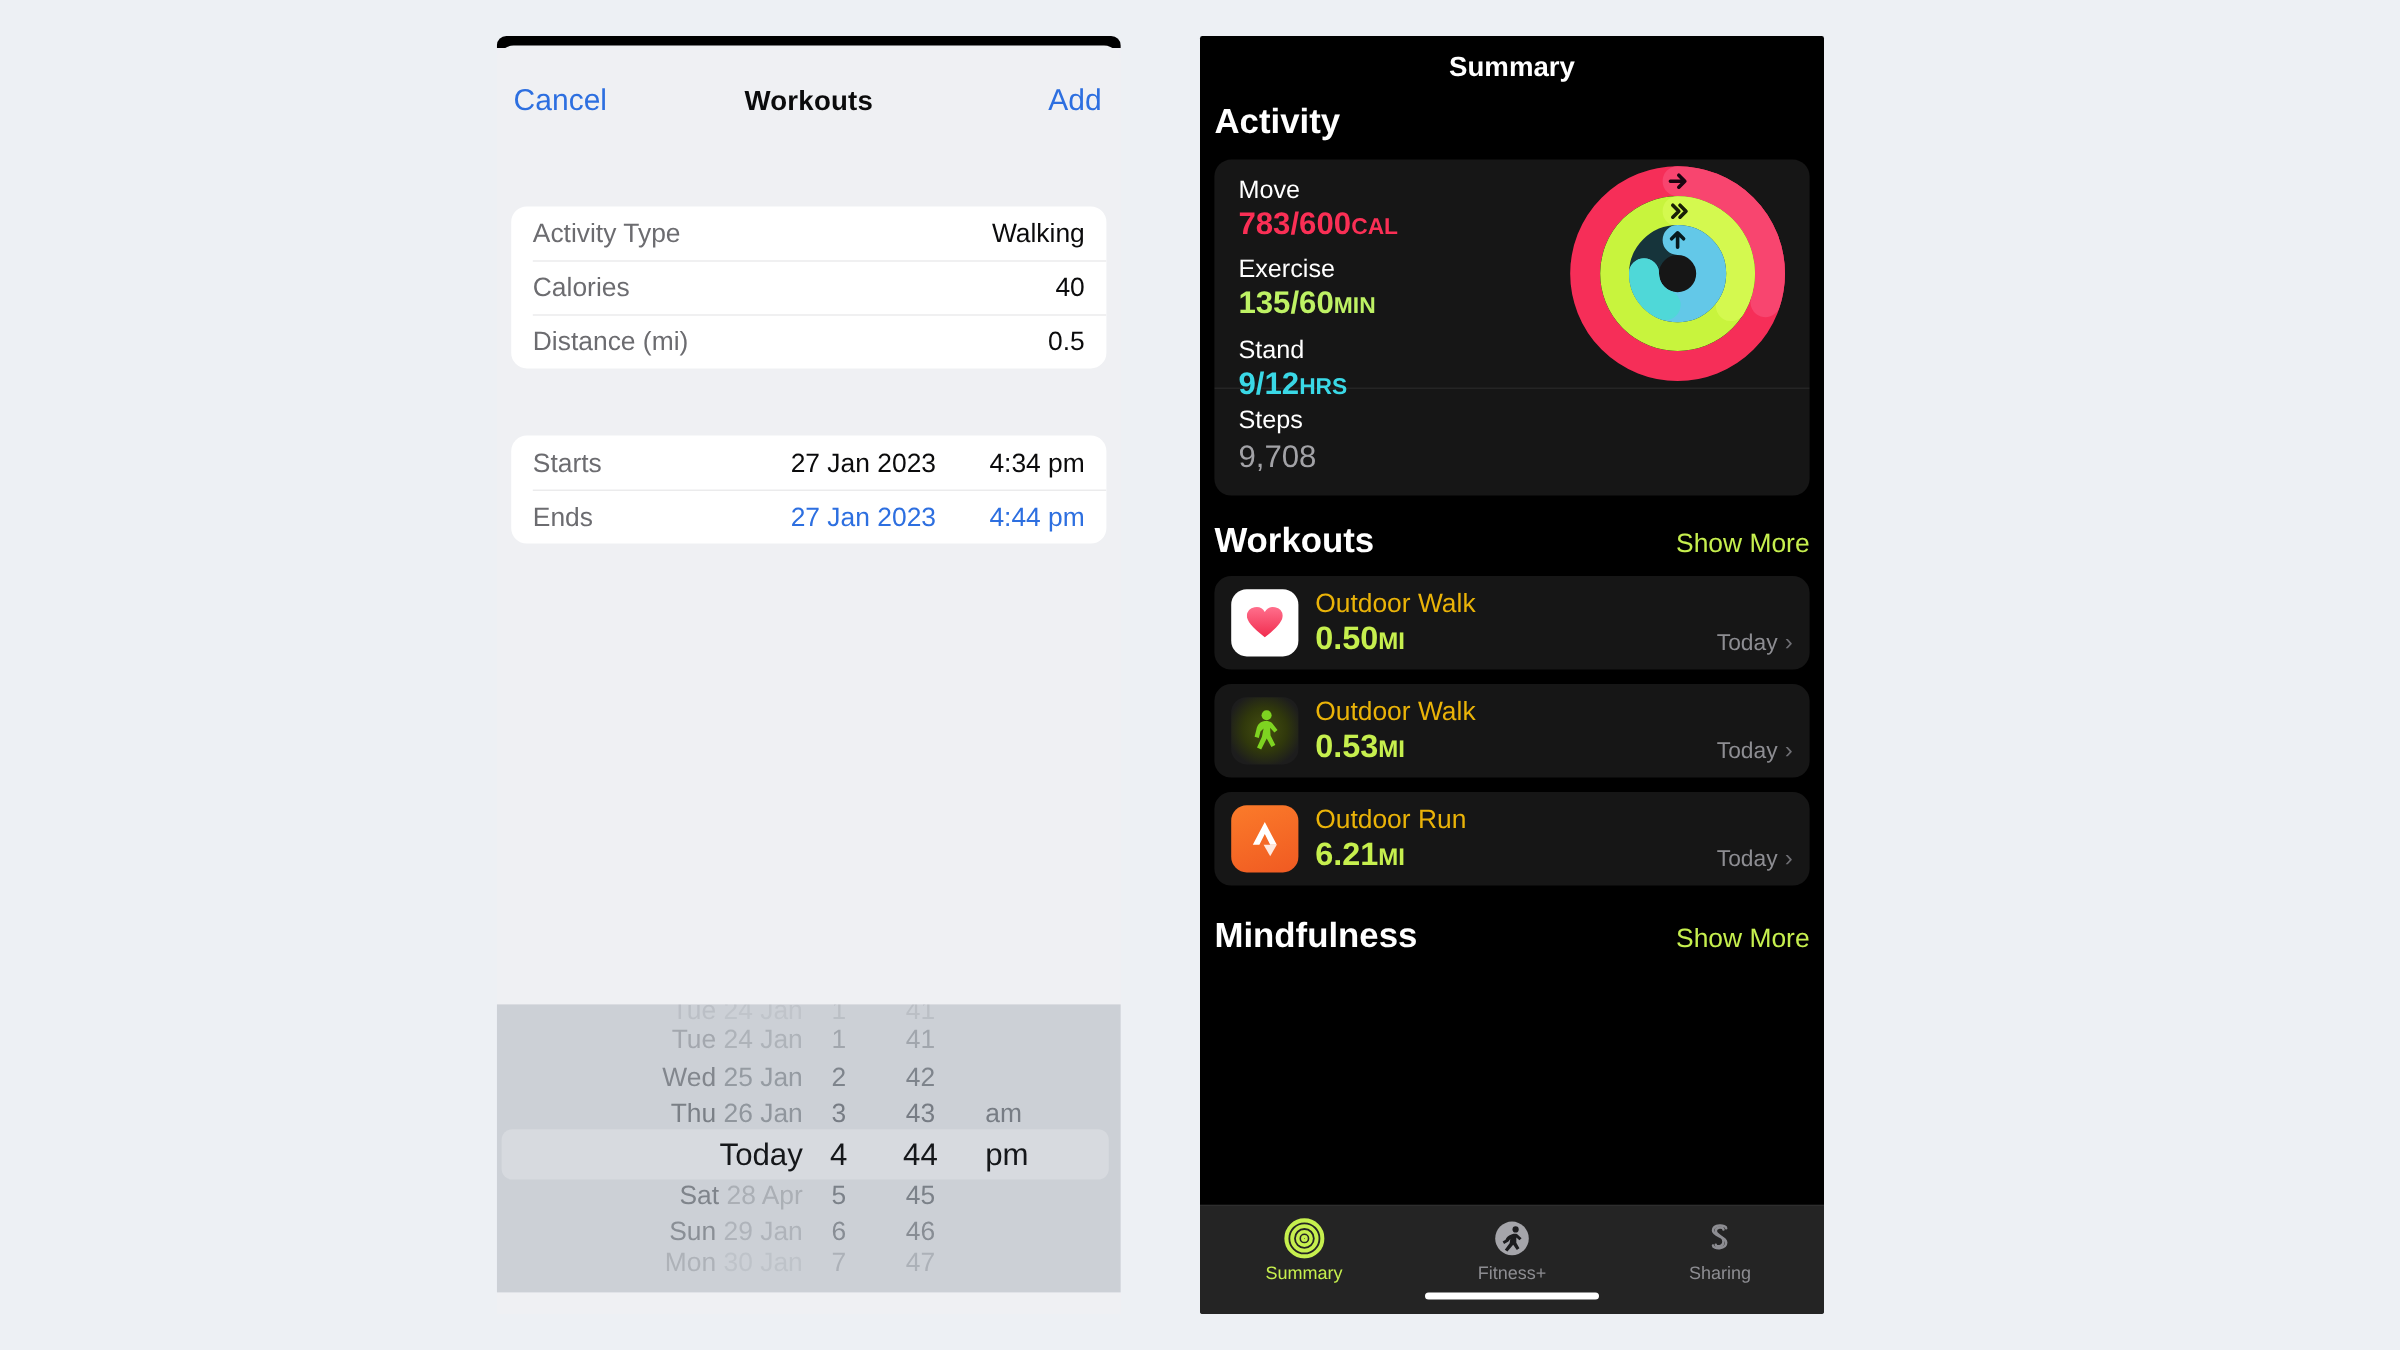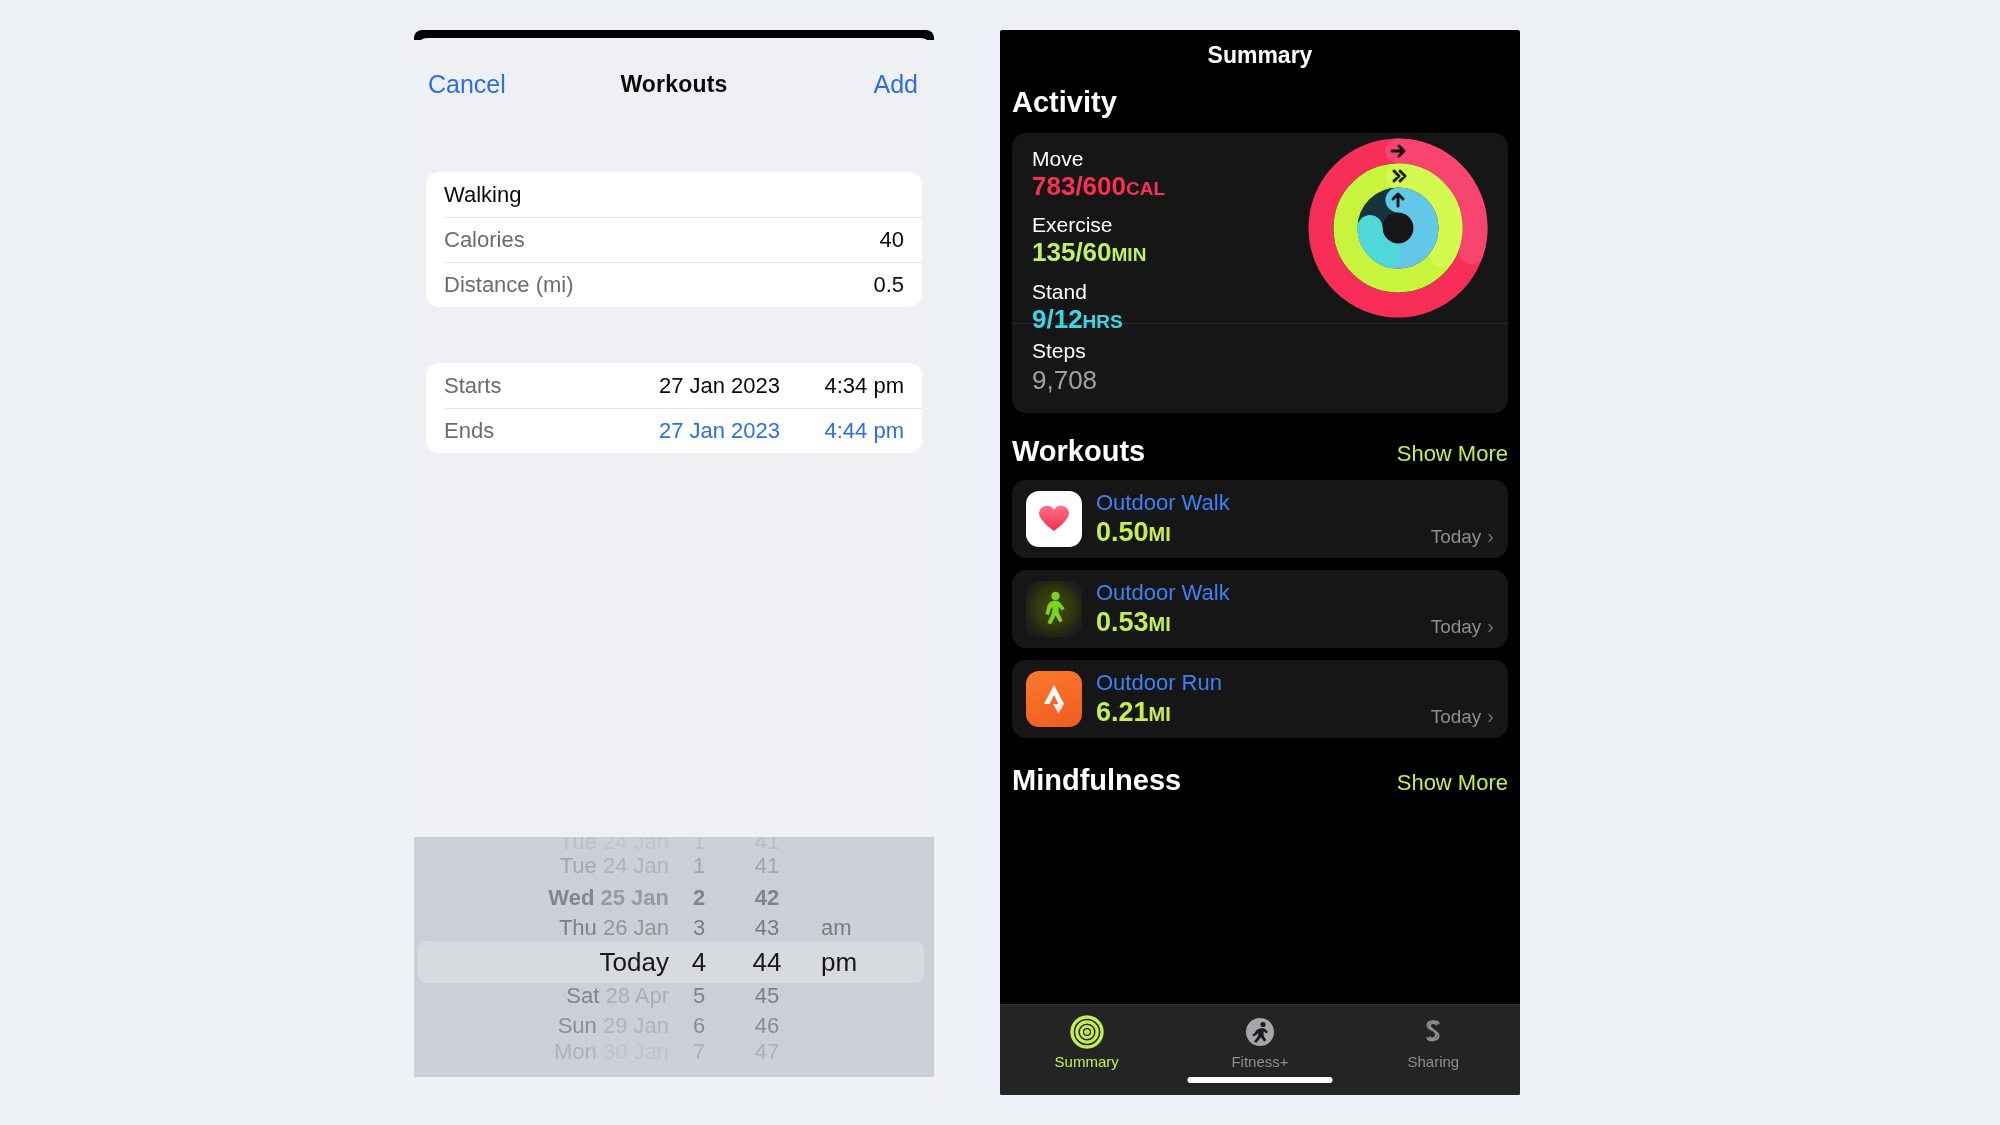--- a/index.html
+++ b/index.html
@@ -124,21 +124,21 @@
   .ab .v{font-size:26px;color:#a2a2a6;line-height:1.25;}
   .ab .v .u{font-size:19px;}
 
   .wk-item{
     margin:12px 12px 0 12px;background:#161616;border-radius:14px;
     display:flex;align-items:center;height:78px;padding:0 14px;cursor:pointer;
   }
   .wk-ic{width:56px;height:56px;border-radius:13px;flex:none;
     display:flex;align-items:center;justify-content:center;margin-right:14px;}
   .wk-txt{flex:1;}
-  .wk-txt .t{font-size:22px;color:#3b82f6;line-height:1.25;}
+  .wk-txt .t{font-size:22px;color:#eab308;line-height:1.25;}
   .wk-txt .d{font-size:27px;color:#c6ef4e;font-weight:bold;line-height:1.2;}
   .wk-txt .d .u{font-size:20px;}
   .wk-right{display:flex;align-items:flex-end;align-self:flex-end;
     padding-bottom:10px;color:#8d8d92;font-size:19px;}
   .wk-right .chev{margin-left:6px;font-size:20px;color:#6f6f74;}
 
   .tabbar{
     position:absolute;left:0;right:0;bottom:0;height:90px;
     background:#242424;border-top:1px solid #2e2e2e;
   }
@@ -162,20 +162,21 @@
     <div class="sheet">
 
       <div class="nav">
         <div class="cancel">Cancel</div>
         <div class="title">Workouts</div>
         <div class="add">Add</div>
       </div>
 
       <div class="card first">
         <div class="row">
+          <div class="label">Activity Type</div>
           <div class="value">Walking</div>
         </div>
         <div class="row">
           <div class="label">Calories</div>
           <div class="value">40</div>
         </div>
         <div class="row">
           <div class="label">Distance (mi)</div>
           <div class="value">0.5</div>
         </div>
@@ -204,21 +205,21 @@
           <span class="pk-c4"></span>
         </div>
 
         <div class="pk-row" style="top:16px;opacity:.45;">
           <span class="pk-c1"><span class="wk">Tue</span> <span class="dt">24 Jan</span></span>
           <span class="pk-c2">1</span>
           <span class="pk-c3">41</span>
           <span class="pk-c4"></span>
         </div>
 
-        <div class="pk-row" style="top:48px;opacity:.82;font-weight:bold;">
+        <div class="pk-row" style="top:48px;opacity:.82;">
           <span class="pk-c1"><span class="wk">Wed</span> <span class="dt">25 Jan</span></span>
           <span class="pk-c2">2</span>
           <span class="pk-c3">42</span>
           <span class="pk-c4"></span>
         </div>
 
         <div class="pk-row" style="top:78px;opacity:.9;">
           <span class="pk-c1"><span class="wk">Thu</span> <span class="dt">26 Jan</span></span>
           <span class="pk-c2">3</span>
           <span class="pk-c3">43</span>

